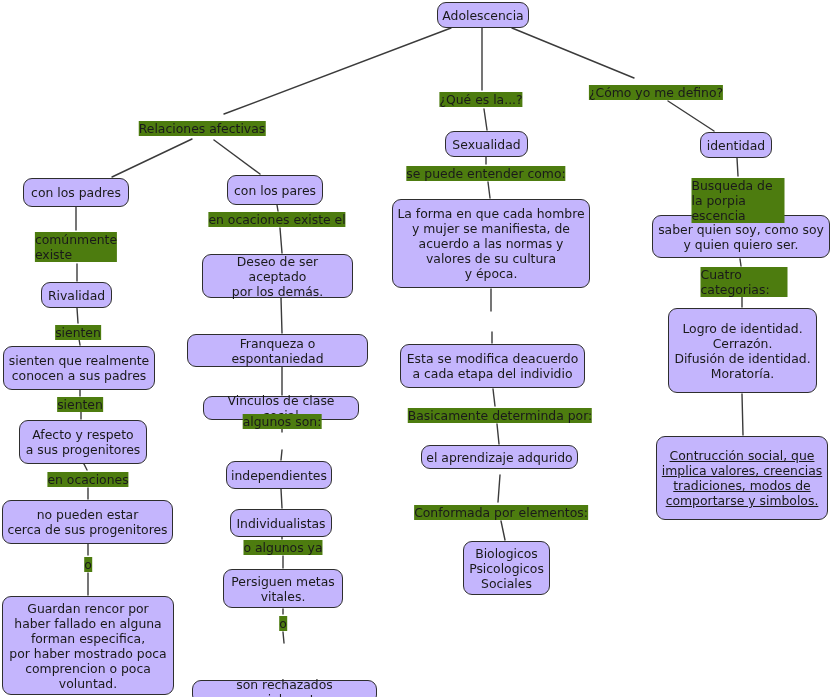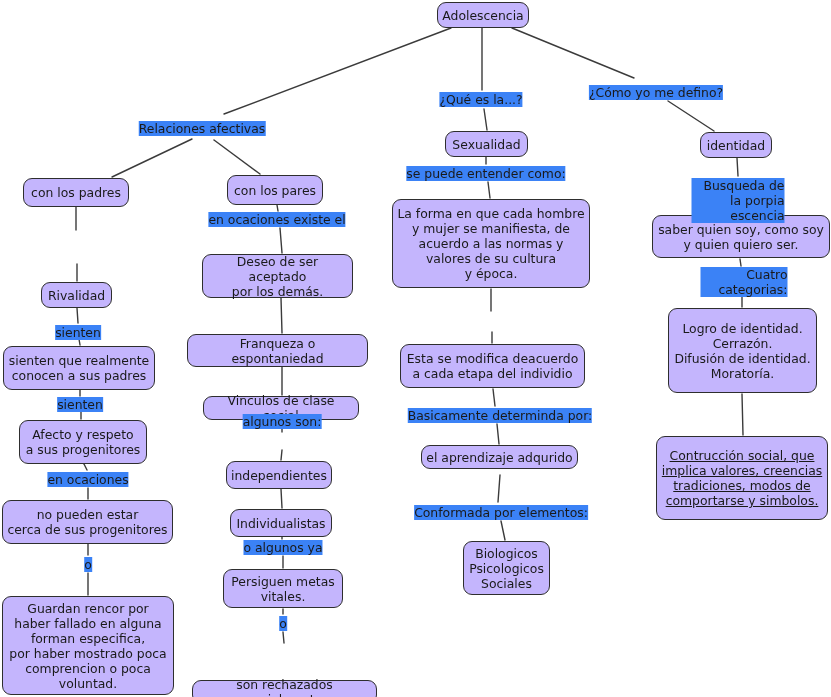--- a/index.html
+++ b/index.html
@@ -36,24 +36,24 @@
     white-space: pre-line;
     font-size: 12.4px;
     line-height: 15px;
     padding: 11px 4px;
     cursor: default;
   }
   .link-label {
     position: absolute;
     transform: translateX(-50%);
     white-space: pre-line;
-    text-align: right;
+    text-align: left;
     font-size: 12.4px;
     line-height: 15px;
-    background: #3b82f6;
+    background: #4d7c0f;
     cursor: default;
   }
 </style>
 </head>
 <body>
 
 <div id="canvas">
 
   <svg class="wires" viewBox="0 0 831 697">
     <line x1="451" y1="28" x2="224" y2="114"></line>
@@ -144,20 +144,22 @@
 Difusión de identidad.
 Moratoría.</div>
   <div class="concept" style="left:656px;top:436px;width:172px;height:84px;text-decoration:underline;">Contrucción social, que
 implica valores, creencias
 tradiciones, modos de
 comportarse y simbolos.</div>
 
   <div class="link-label" style="left:202px;top:121px;">Relaciones afectivas</div>
   <div class="link-label" style="left:481px;top:92px;">¿Qué es la...?</div>
   <div class="link-label" style="left:656px;top:85px;">¿Cómo yo me defino?</div>
+  <div class="link-label" style="left:76px;top:232px;">comúnmente
+existe</div>
   <div class="link-label" style="left:78px;top:325px;">sienten</div>
   <div class="link-label" style="left:80px;top:397px;">sienten</div>
   <div class="link-label" style="left:88px;top:472px;">en ocaciones</div>
   <div class="link-label" style="left:88px;top:557px;">o</div>
   <div class="link-label" style="left:277px;top:212px;">en ocaciones existe el</div>
   <div class="link-label" style="left:282px;top:414px;">algunos son:</div>
   <div class="link-label" style="left:283px;top:540px;">o algunos ya</div>
   <div class="link-label" style="left:283px;top:616px;">o</div>
   <div class="link-label" style="left:486px;top:166px;">se puede entender como:</div>
   <div class="link-label" style="left:500px;top:408px;">Basicamente determinda por:</div>

